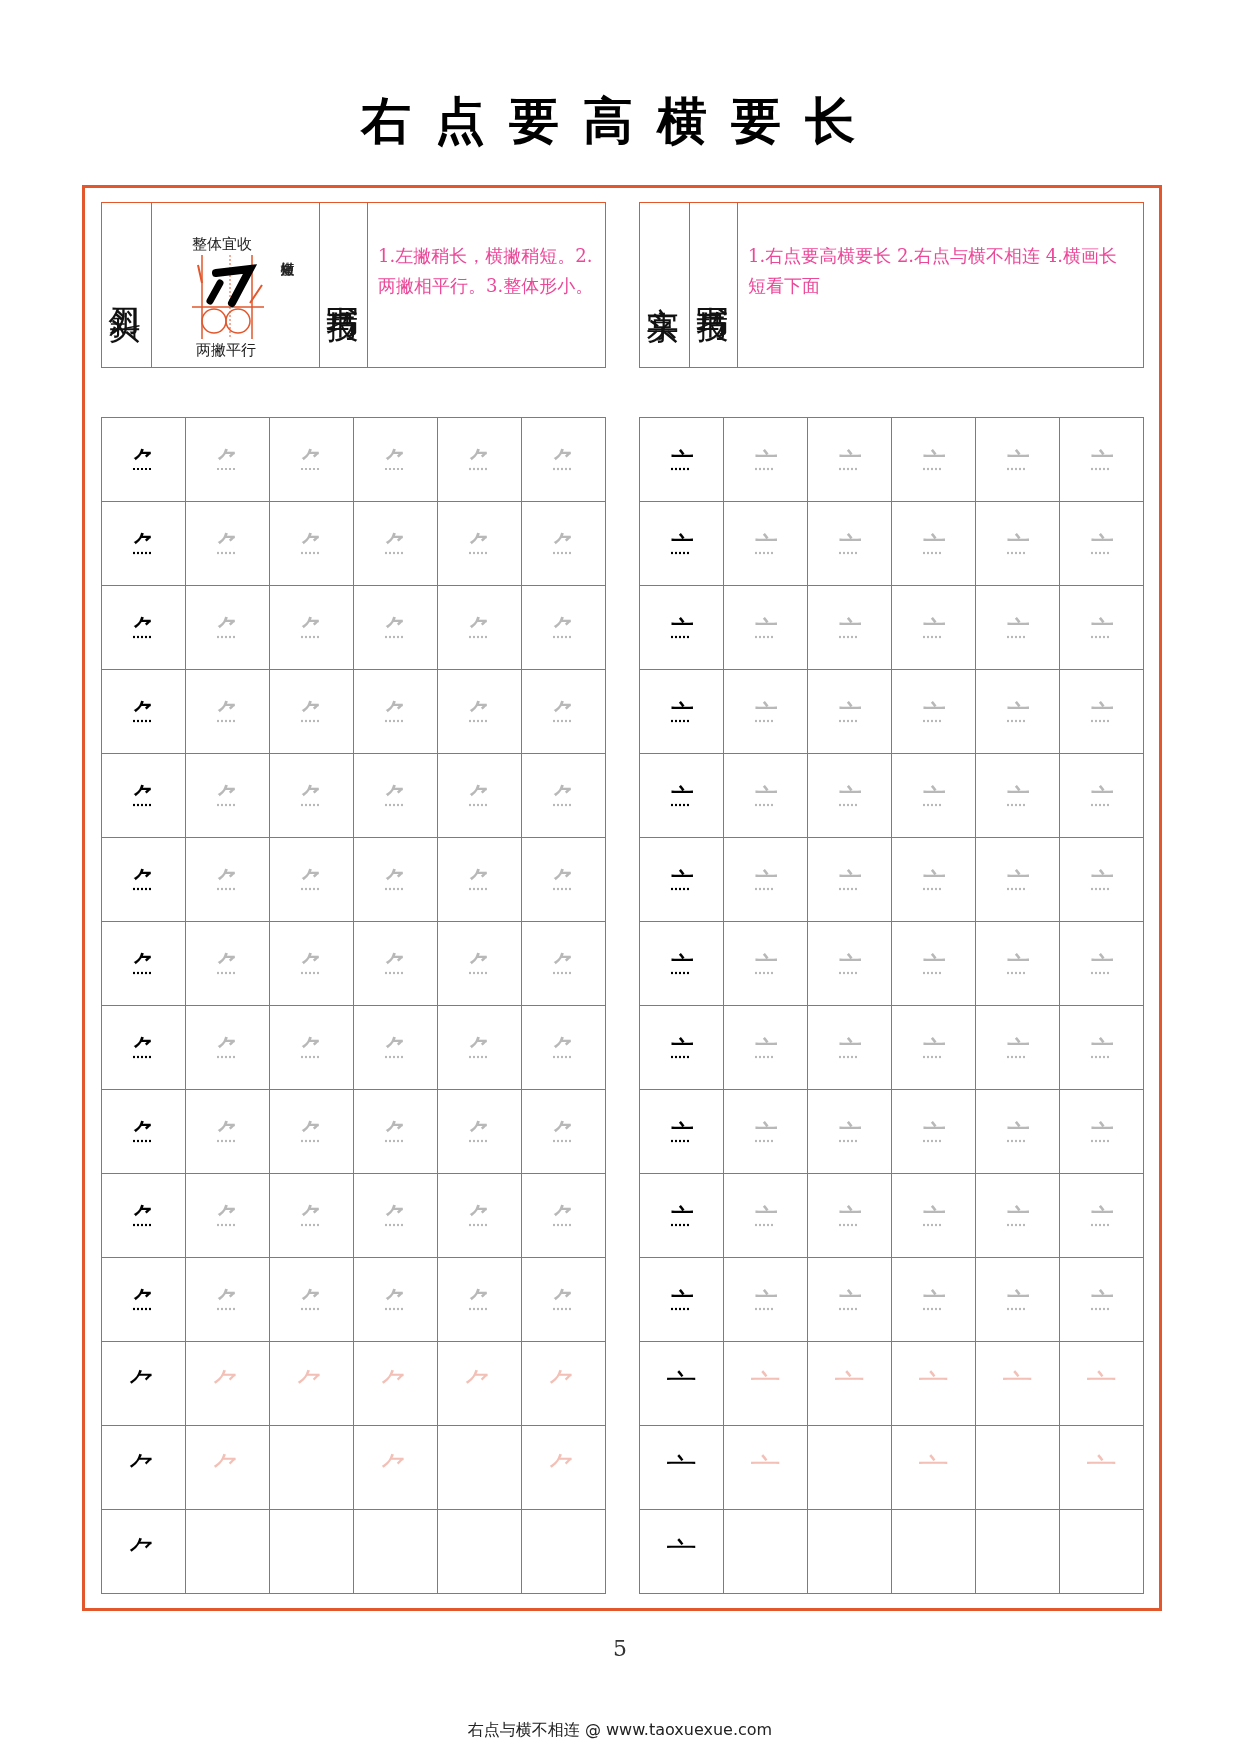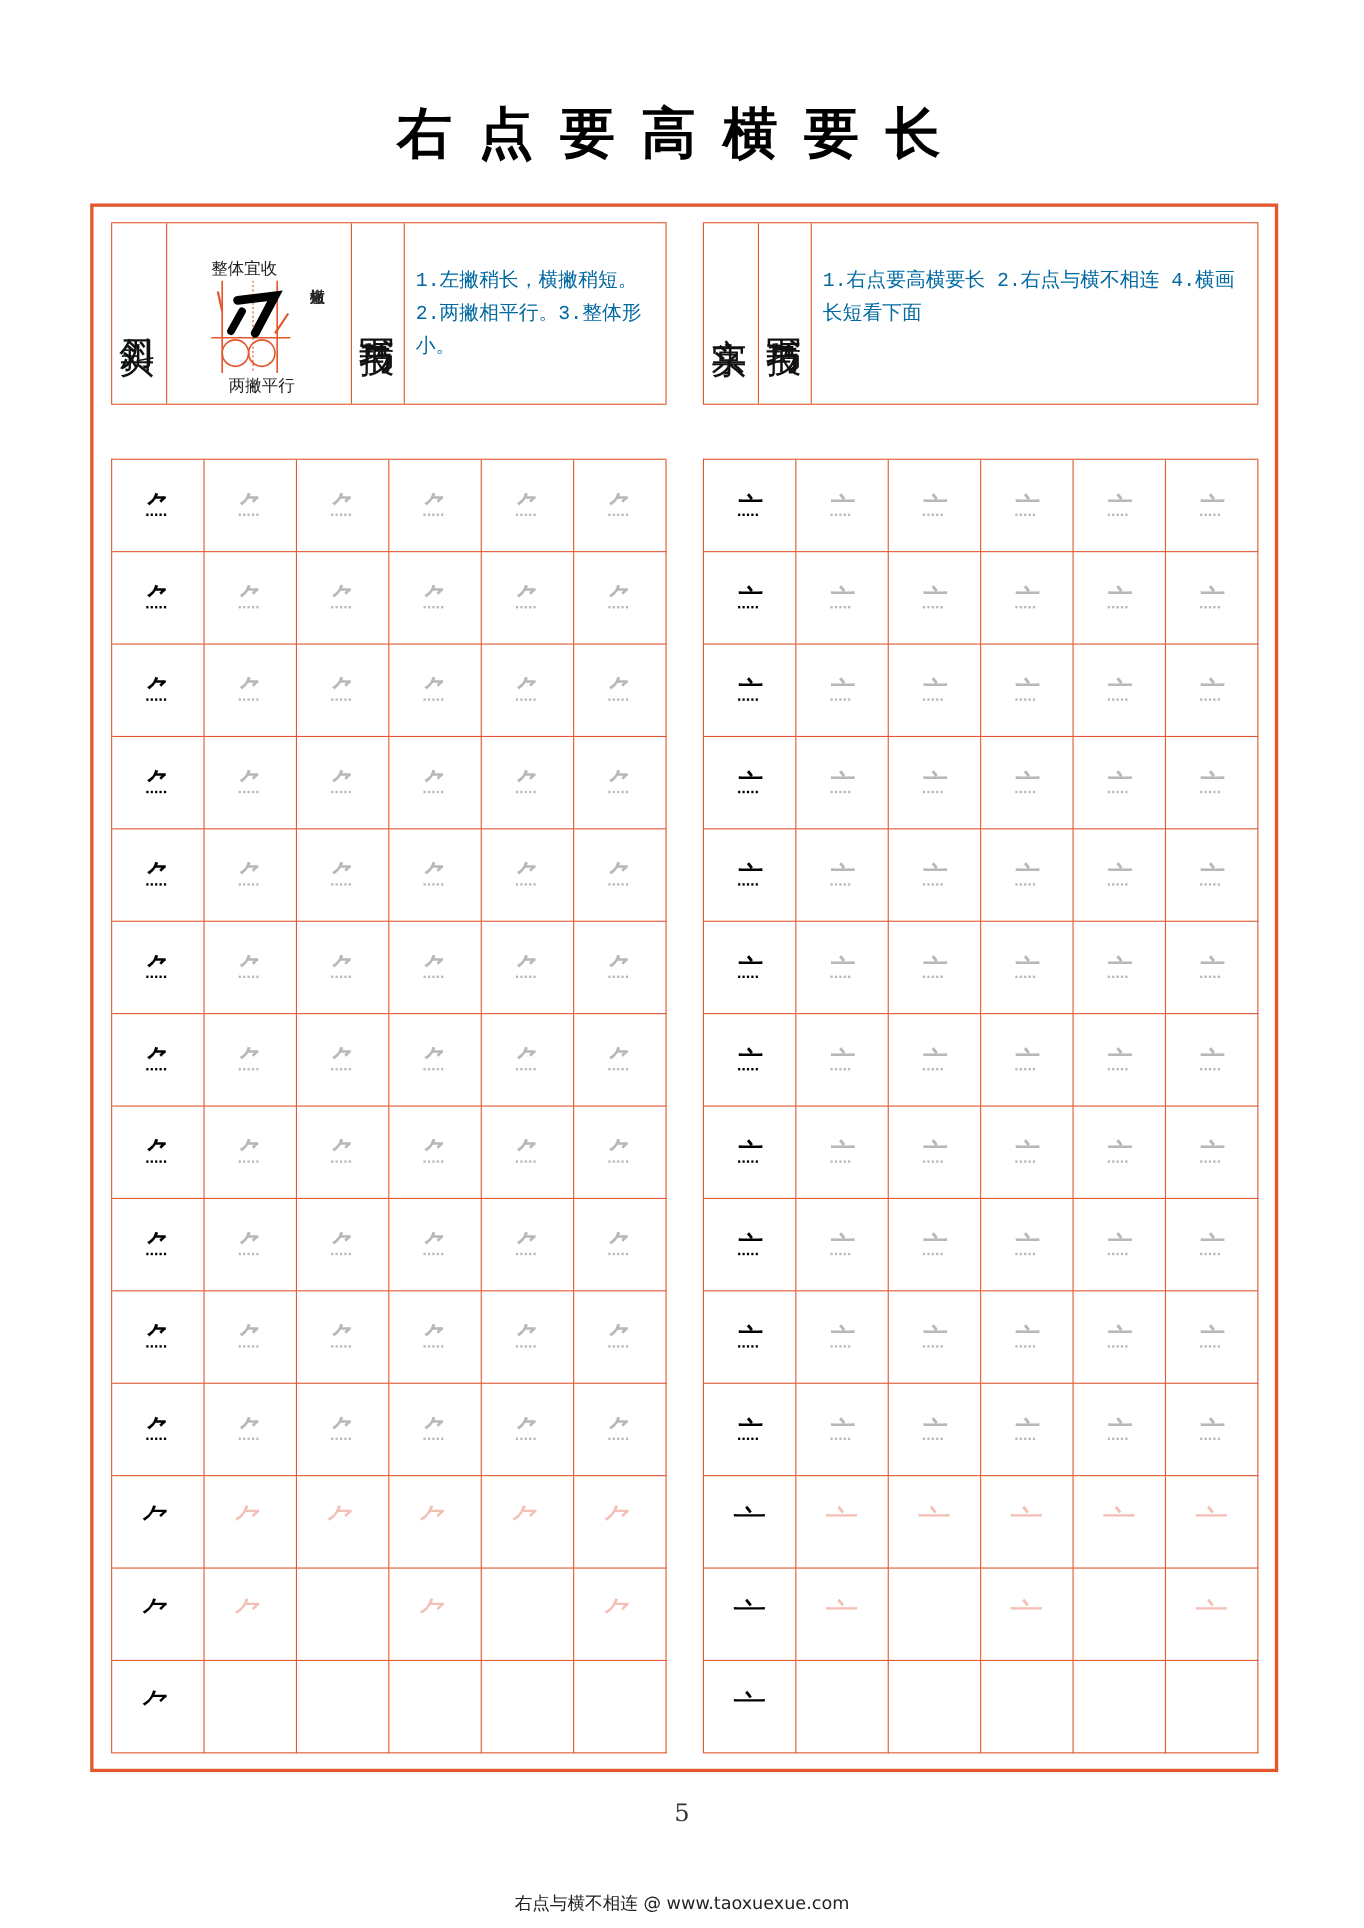--- a/index.html
+++ b/index.html
@@ -21,21 +21,21 @@
     display:flex;
   }
   .hb-cell { border-right:1.5px solid #e2572c; box-sizing:border-box; height:100%; position:relative; }
   .hb-cell:last-child { border-right:none; }
   .vert-label {
     writing-mode:vertical-rl; text-orientation:upright;
     font-size:32px; line-height:46px; display:flex; align-items:center; justify-content:center;
     height:100%; letter-spacing:2px; font-family:"DejaVu Sans", sans-serif; color:#111;
   }
   .tips {
-    font-size:18px; line-height:30px; padding:38px 10px 0 10px; color:#0369a1;font-family:Liberation Mono, monospace;
+    font-size:18px; line-height:30px; padding:38px 10px 0 10px; color:#ec4899;
   }
   .diagram { position:relative; width:100%; height:100%; }
   .diag-text { position:absolute; font-size:15px; color:#222; white-space:nowrap; }
   .diag-vtext { position:absolute; writing-mode:vertical-rl; text-orientation:upright; font-size:14px; line-height:16px; color:#222; }
   .grid {
     position:absolute; display:grid; grid-template-columns:repeat(6, 84px); grid-auto-rows:84px;
     border-left:1.5px solid #e2572c; border-top:1.5px solid #e2572c;
   }
   .cell {
     border-right:1.5px solid #e2572c; border-bottom:1.5px solid #e2572c; box-sizing:border-box;
@@ -58,21 +58,21 @@
 <div class="frame"></div>
 
 <div class="header-box" style="left:101px; top:202px; width:505px;">
   <div class="hb-cell" style="width:50px;">
     <div class="vert-label">斜刀头</div>
   </div>
   <div class="hb-cell" style="width:168px;">
     <div class="diagram">
       <div class="diag-text" style="left:40px; top:32px;">整体宜收</div>
       <div class="diag-vtext" style="left:128px; top:48px;">撇短横短</div>
-      <div class="diag-text" style="left:56px; top:138px;">两撇平行</div>
+      <div class="diag-text" style="left:44px; top:138px;">两撇平行</div>
       <svg style="position:absolute; left:40px; top:52px;" width="90" height="84">
         <line x1="10" y1="0" x2="10" y2="84" stroke="#e2572c" stroke-width="1.5"></line>
         <line x1="60" y1="0" x2="60" y2="84" stroke="#e2572c" stroke-width="1.5"></line>
         <line x1="38" y1="0" x2="38" y2="84" stroke="#e2572c" stroke-width="1" stroke-dasharray="2,2"></line>
         <line x1="0" y1="52" x2="72" y2="52" stroke="#e2572c" stroke-width="1.5"></line>
         <circle cx="22" cy="66" r="12" fill="none" stroke="#e2572c" stroke-width="1.5"></circle>
         <circle cx="46" cy="66" r="12" fill="none" stroke="#e2572c" stroke-width="1.5"></circle>
         <path d="M24 18 L58 14 L40 48" fill="none" stroke="#000" stroke-width="8" stroke-linecap="round"></path>
         <path d="M28 28 L18 46" fill="none" stroke="#000" stroke-width="7" stroke-linecap="round"></path>
         <path d="M6 10 L10 28" stroke="#e2572c" stroke-width="2"></path>

